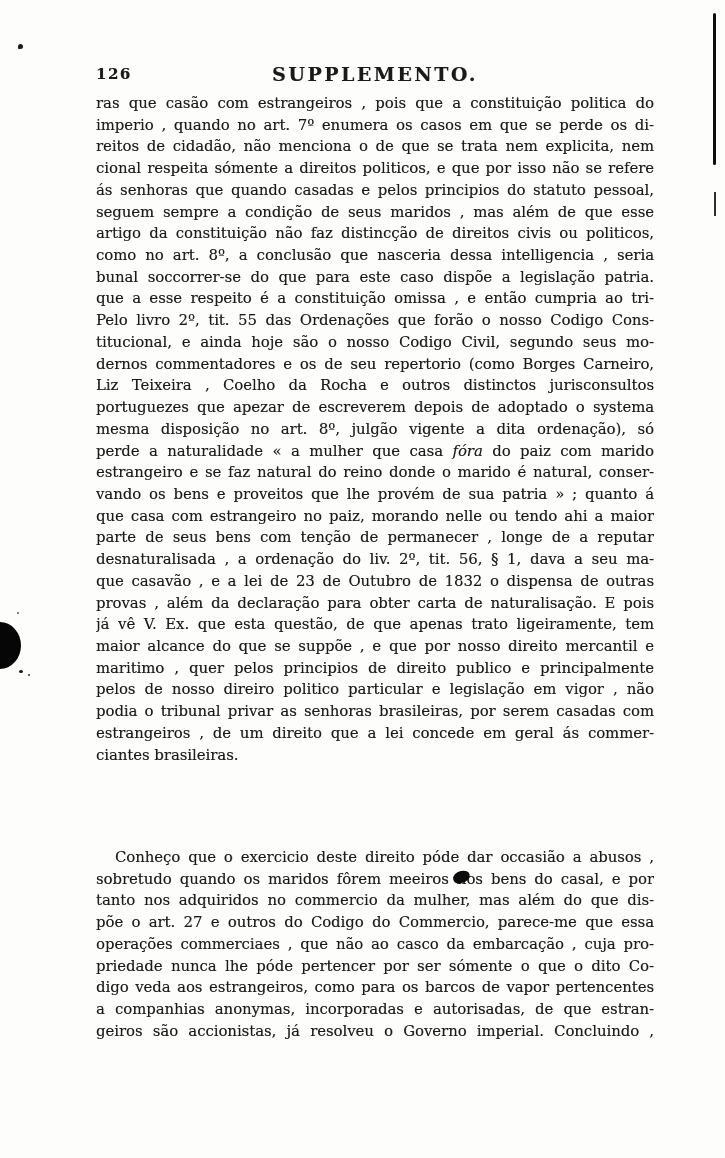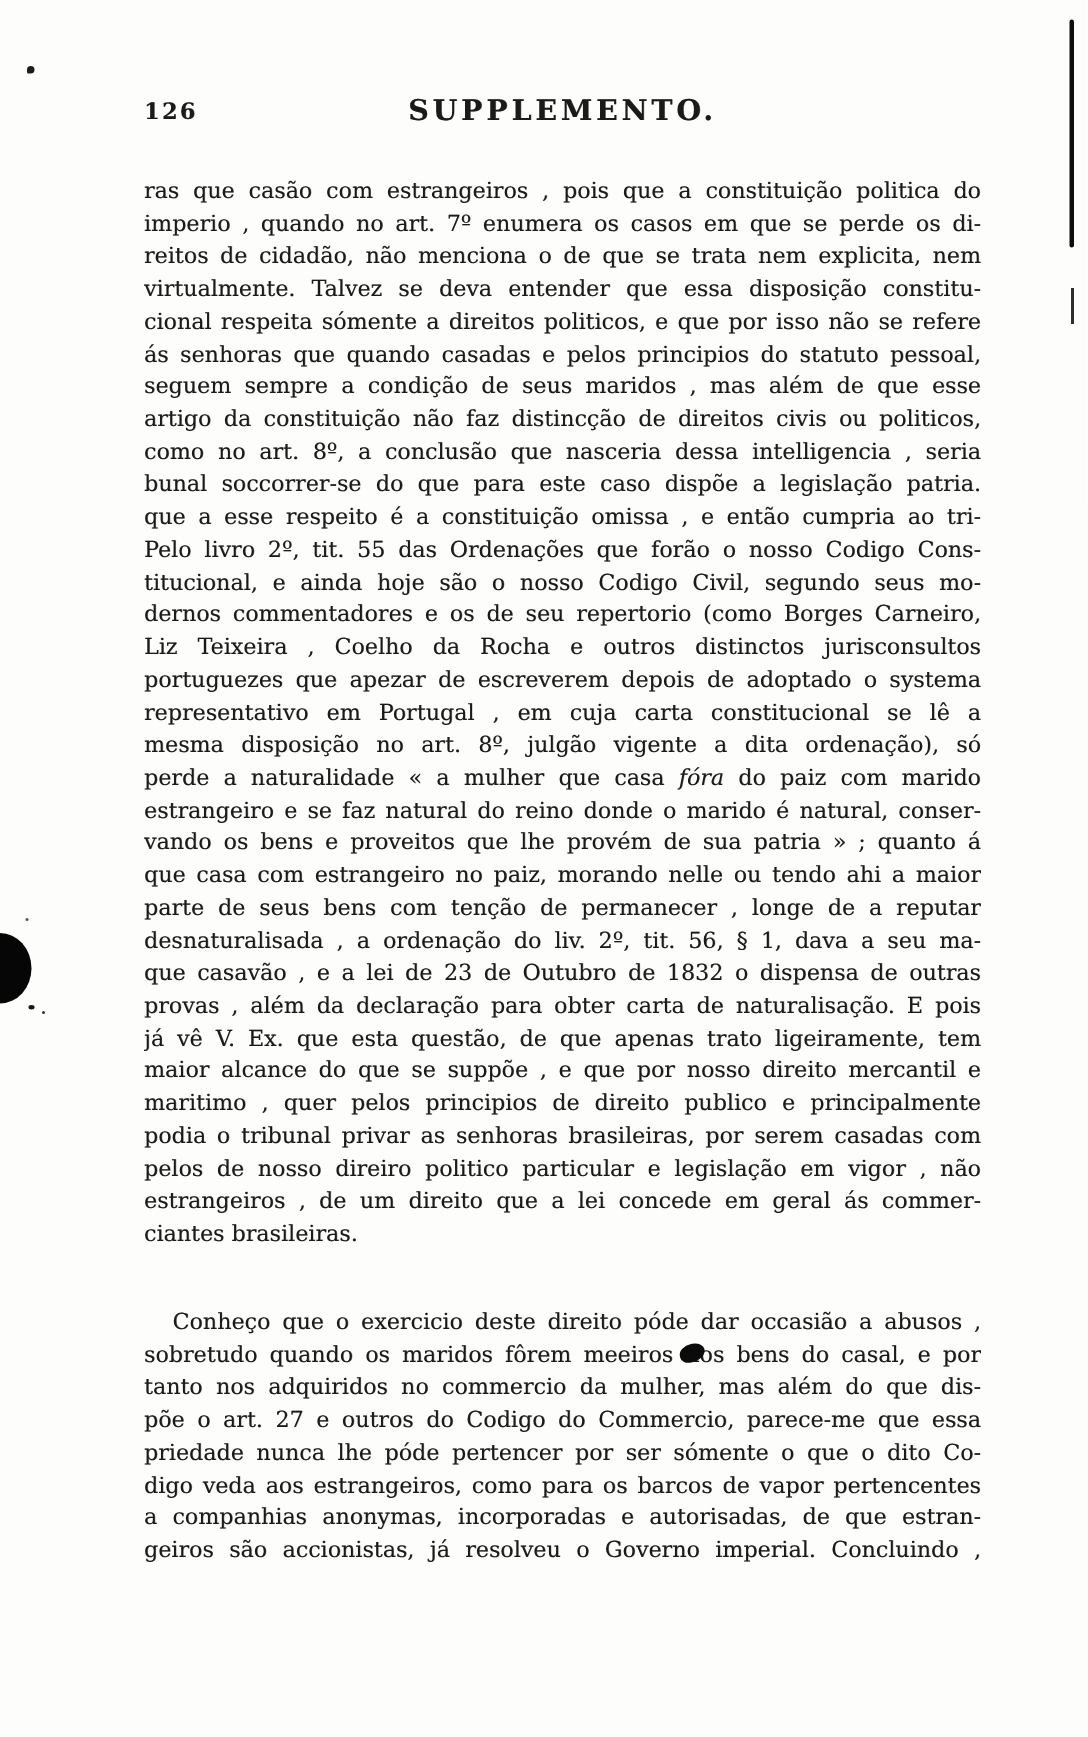--- a/index.html
+++ b/index.html
@@ -15,21 +15,21 @@
   }
   .page-header { position:absolute; left:96px; top:63px; width:558px; height:22px; }
   .page-number {
     position:absolute; left:0; top:2px;
     font-size:15px; font-weight:bold; letter-spacing:1.5px;
   }
   .running-title {
     display:block; text-align:center;
     font-weight:bold; font-size:19px; letter-spacing:2.5px;
   }
-  .paragraph { position:absolute; left:96px; width:558px; font-size:14.8px;margin-top:25px; }
+  .paragraph { position:absolute; left:96px; width:558px; font-size:14.8px; }
   .para1 { top:92px; }
   .para2 { top:846px; }
   .line {
     height:21.72px; line-height:21.72px;
     text-align:justify; text-align-last:justify;
     overflow:hidden; white-space:nowrap;
   }
   .para1 .line:last-child { text-align-last:left; }
   .para2 .line:first-child { text-indent:19px; }
   .it { font-style:italic; }
@@ -65,56 +65,55 @@
 
   <header class="page-header">
     <span class="page-number">126</span>
     <span class="running-title">SUPPLEMENTO.</span>
   </header>
 
   <section class="paragraph para1">
       <div class="line"><span>ras que casão com estrangeiros , pois que a constituição politica do</span></div>
       <div class="line"><span>imperio , quando no art. 7º enumera os casos em que se perde os di-</span></div>
       <div class="line"><span>reitos de cidadão, não menciona o de que se trata nem explicita, nem</span></div>
-      <div class="line"><span>virtualmente.  Talvez se deva entender que essa disposição constitu-</span></div>
       <div class="line"><span>cional respeita sómente a direitos politicos, e que por isso não se refere</span></div>
       <div class="line"><span>ás senhoras que quando casadas e pelos principios do statuto pessoal,</span></div>
       <div class="line"><span>seguem  sempre a condição de seus maridos , mas além de  que esse</span></div>
       <div class="line"><span>artigo da constituição não faz distincção de direitos civis ou politicos,</span></div>
       <div class="line"><span>como no art. 8º, a conclusão que nasceria  dessa  intelligencia ,  seria</span></div>
       <div class="line"><span>bunal soccorrer-se do que para este caso dispõe a legislação patria.</span></div>
       <div class="line"><span>que a esse respeito é a constituição omissa ,  e então cumpria ao tri-</span></div>
       <div class="line"><span>Pelo livro 2º, tit. 55 das Ordenações que forão o nosso Codigo Cons-</span></div>
       <div class="line"><span>titucional, e ainda hoje são o nosso Codigo Civil, segundo seus mo-</span></div>
       <div class="line"><span>dernos commentadores e os de seu repertorio (como Borges Carneiro,</span></div>
       <div class="line"><span>Liz  Teixeira ,  Coelho  da  Rocha  e  outros  distinctos  jurisconsultos</span></div>
       <div class="line"><span>portuguezes que apezar de escreverem depois de adoptado o systema</span></div>
-      <div class="line"><span>representativo em Portugal , em cuja  carta  constitucional se lê a</span></div>
       <div class="line"><span>mesma  disposição  no  art.  8º,  julgão vigente  a dita  ordenação),  só</span></div>
       <div class="line"><span>perde a naturalidade « a mulher que casa </span><span class="it">fóra</span><span> do paiz com marido</span></div>
       <div class="line"><span>estrangeiro e se faz natural do reino donde o marido é natural, conser-</span></div>
       <div class="line"><span>vando os bens e proveitos que lhe provém de sua patria » ; quanto á</span></div>
       <div class="line"><span>que casa com estrangeiro no paiz, morando nelle ou tendo ahi a maior</span></div>
       <div class="line"><span>parte de seus bens com tenção de permanecer ,  longe  de  a  reputar</span></div>
       <div class="line"><span>desnaturalisada , a ordenação do liv. 2º, tit. 56, § 1, dava a seu ma-</span></div>
       <div class="line"><span>que casavão ,  e a lei de 23 de Outubro de 1832 o dispensa  de outras</span></div>
       <div class="line"><span>provas , além da declaração para obter carta de naturalisação. E pois</span></div>
       <div class="line"><span>já vê V. Ex. que esta questão, de que apenas trato ligeiramente, tem</span></div>
       <div class="line"><span>maior alcance do que se suppõe ,  e que  por  nosso direito mercantil e</span></div>
       <div class="line"><span>maritimo , quer pelos principios de direito publico e principalmente</span></div>
+      <div class="line"><span>pelos de nosso direiro politico particular  e legislação  em  vigor , não</span></div>
       <div class="line"><span>podia o tribunal privar as senhoras brasileiras, por serem casadas com</span></div>
-      <div class="line"><span>pelos de nosso direiro politico particular  e legislação  em  vigor , não</span></div>
       <div class="line"><span>estrangeiros , de um direito que  a lei concede  em geral ás commer-</span></div>
       <div class="line"><span>ciantes brasileiras.</span></div>
     </section>
 
   <section class="paragraph para2">
       <div class="line"><span>Conheço que o exercicio deste direito póde dar occasião a abusos ,</span></div>
       <div class="line"><span>sobretudo quando os maridos fôrem meeiros </span><span class="blot">nos</span><span> bens do casal, e por</span></div>
       <div class="line"><span>tanto nos adquiridos no commercio da mulher, mas além do que dis-</span></div>
       <div class="line"><span>põe o art. 27 e outros do Codigo do Commercio, parece-me que essa</span></div>
+      <div class="line"><span>operações  commerciaes ,  que não ao casco da embarcação ,  cuja pro-</span></div>
       <div class="line"><span>priedade nunca lhe póde pertencer por  ser sómente  o  que  o dito Co-</span></div>
       <div class="line"><span>digo veda aos estrangeiros, como para os barcos de vapor pertencentes</span></div>
       <div class="line"><span>a companhias anonymas, incorporadas e autorisadas,  de que estran-</span></div>
       <div class="line"><span>geiros  são  accionistas, já resolveu o Governo imperial.  Concluindo ,</span></div>
     </section>
 
 </div>
 
 </body></html>

